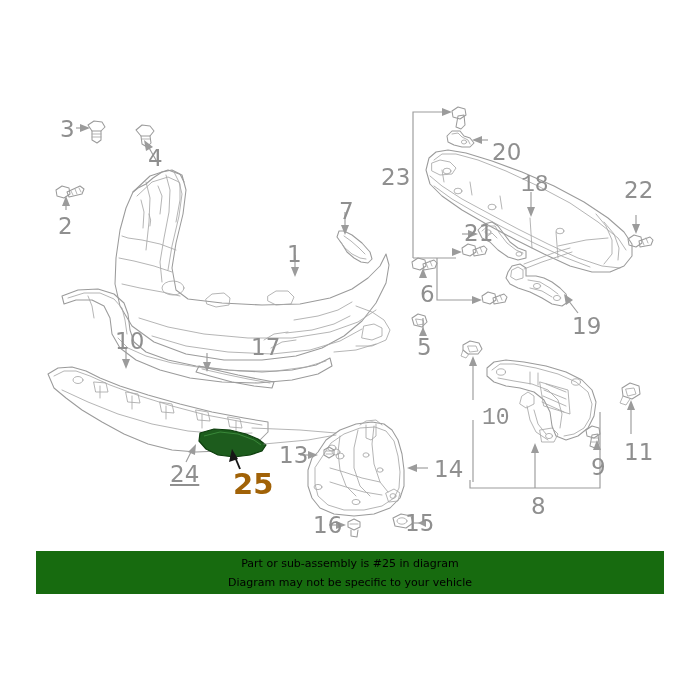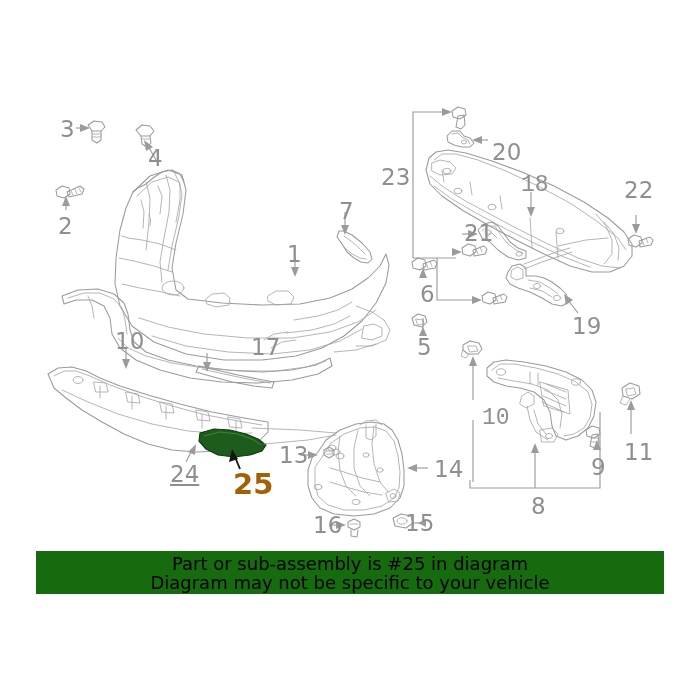--- a/index.html
+++ b/index.html
@@ -83,21 +83,21 @@
     height: 43px;
     background: #176b0f;
     display: flex;
     flex-direction: column;
     align-items: center;
     justify-content: center;
     box-sizing: border-box;
   }
   .banner-line {
     color: #000000;
-    font-size: 18px;
+    font-size: 11px;
     line-height: 19px;
     font-family: "DejaVu Sans", "Liberation Sans", sans-serif;
     text-align: center;
     white-space: nowrap;
   }
 </style>
 </head>
 <body>
 
 <div id="diagram-root">

